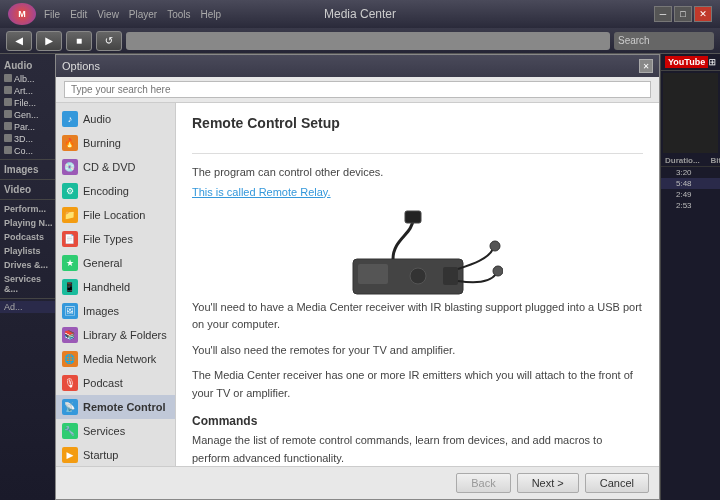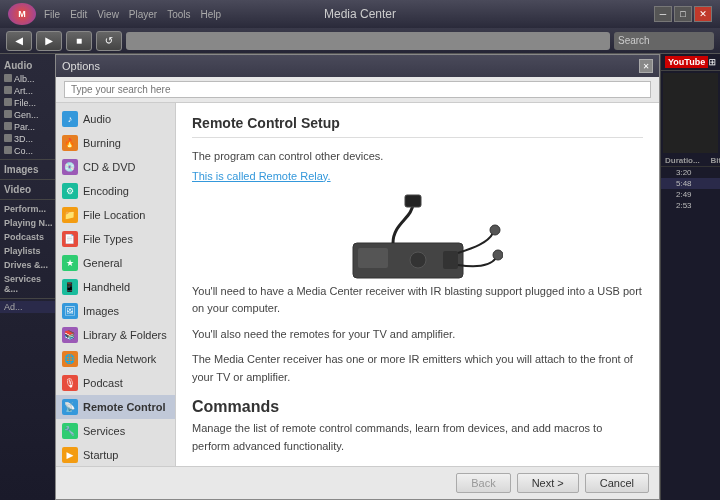--- a/index.html
+++ b/index.html
@@ -244,21 +244,21 @@
       padding: 12px 16px;
       background: white;
       overflow-y: auto;
     }
     .content-title {
       font-size: 14px;
       font-weight: bold;
       color: #333;
       margin-bottom: 10px;
       border-bottom: 1px solid #ddd;
-      padding-bottom: 6px;
+      padding-bottom: 22px;
     }
     .content-description {
       font-size: 11px;
       color: #444;
       margin-bottom: 4px;
       line-height: 1.5;
     }
     .content-link {
       color: #3498db;
       text-decoration: underline;
@@ -275,21 +275,21 @@
       height: 80px;
       position: relative;
     }
     .content-para {
       font-size: 11px;
       color: #444;
       margin-bottom: 8px;
       line-height: 1.6;
     }
     .content-section-header {
-      font-size: 16px;
+      font-size: 12px;
       font-weight: bold;
       color: #333;
       margin-top: 12px;
       margin-bottom: 4px;
     }
 
     
     .options-footer {
       background: #e8e8e8;
       border-top: 1px solid #ccc;

